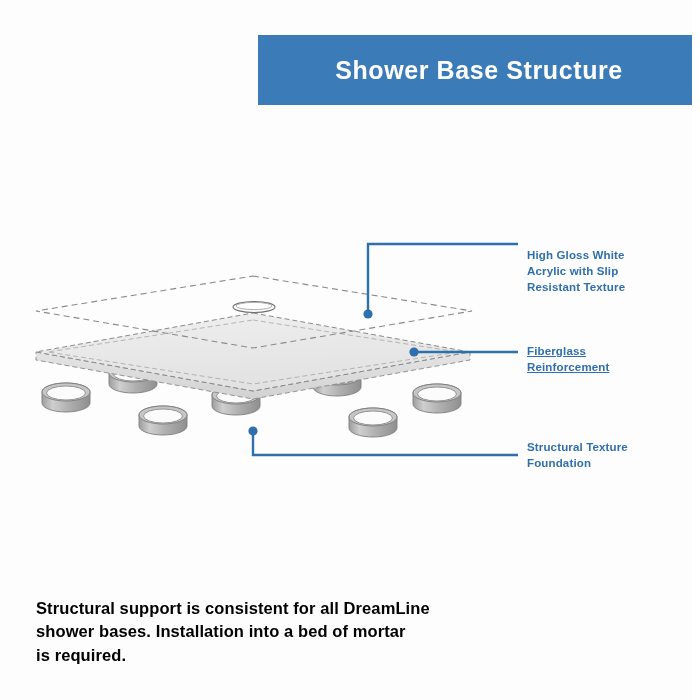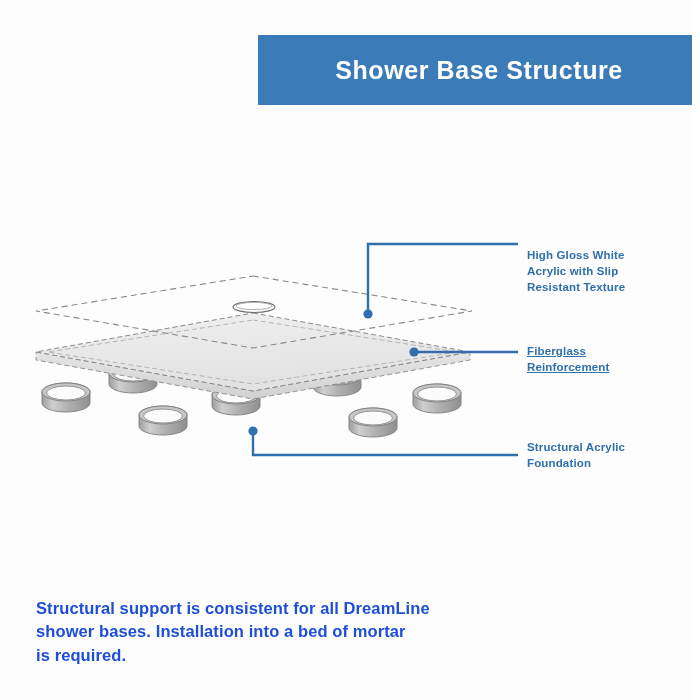--- a/index.html
+++ b/index.html
@@ -57,21 +57,21 @@
   #callout-acrylic  { left: 527px; top: 219px; width: 160px; margin-top: 29px; }
   #callout-fiber    { left: 527px; top: 344px; width: 160px; text-decoration: underline; }
   #callout-support  { left: 527px; top: 440px; width: 165px; }
 
   
   #footer-caption {
     position: absolute;
     left: 36px;
     top: 597px;
     width: 470px;
-    color: #1d4ed8;
+    color: #000000;
     font-size: 16.5px;
     font-weight: bold;
     line-height: 1.42;
     letter-spacing: 0.1px;
     white-space: pre-line;
   }
 </style>
 </head>
 <body>
 
@@ -151,20 +151,20 @@
     </g>
   </svg>
 
   <div class="callout-label" id="callout-acrylic">High Gloss White
 Acrylic with Slip
 Resistant Texture</div>
 
   <div class="callout-label" id="callout-fiber">Fiberglass
 Reinforcement</div>
 
-  <div class="callout-label" id="callout-support">Structural Acrylic
+  <div class="callout-label" id="callout-support">Structural Texture
 Foundation</div>
 
   <div id="footer-caption">Structural support is consistent for all DreamLine
 shower bases. Installation into a bed of mortar
 is required.</div>
 
 </div>
 
 </body></html>

